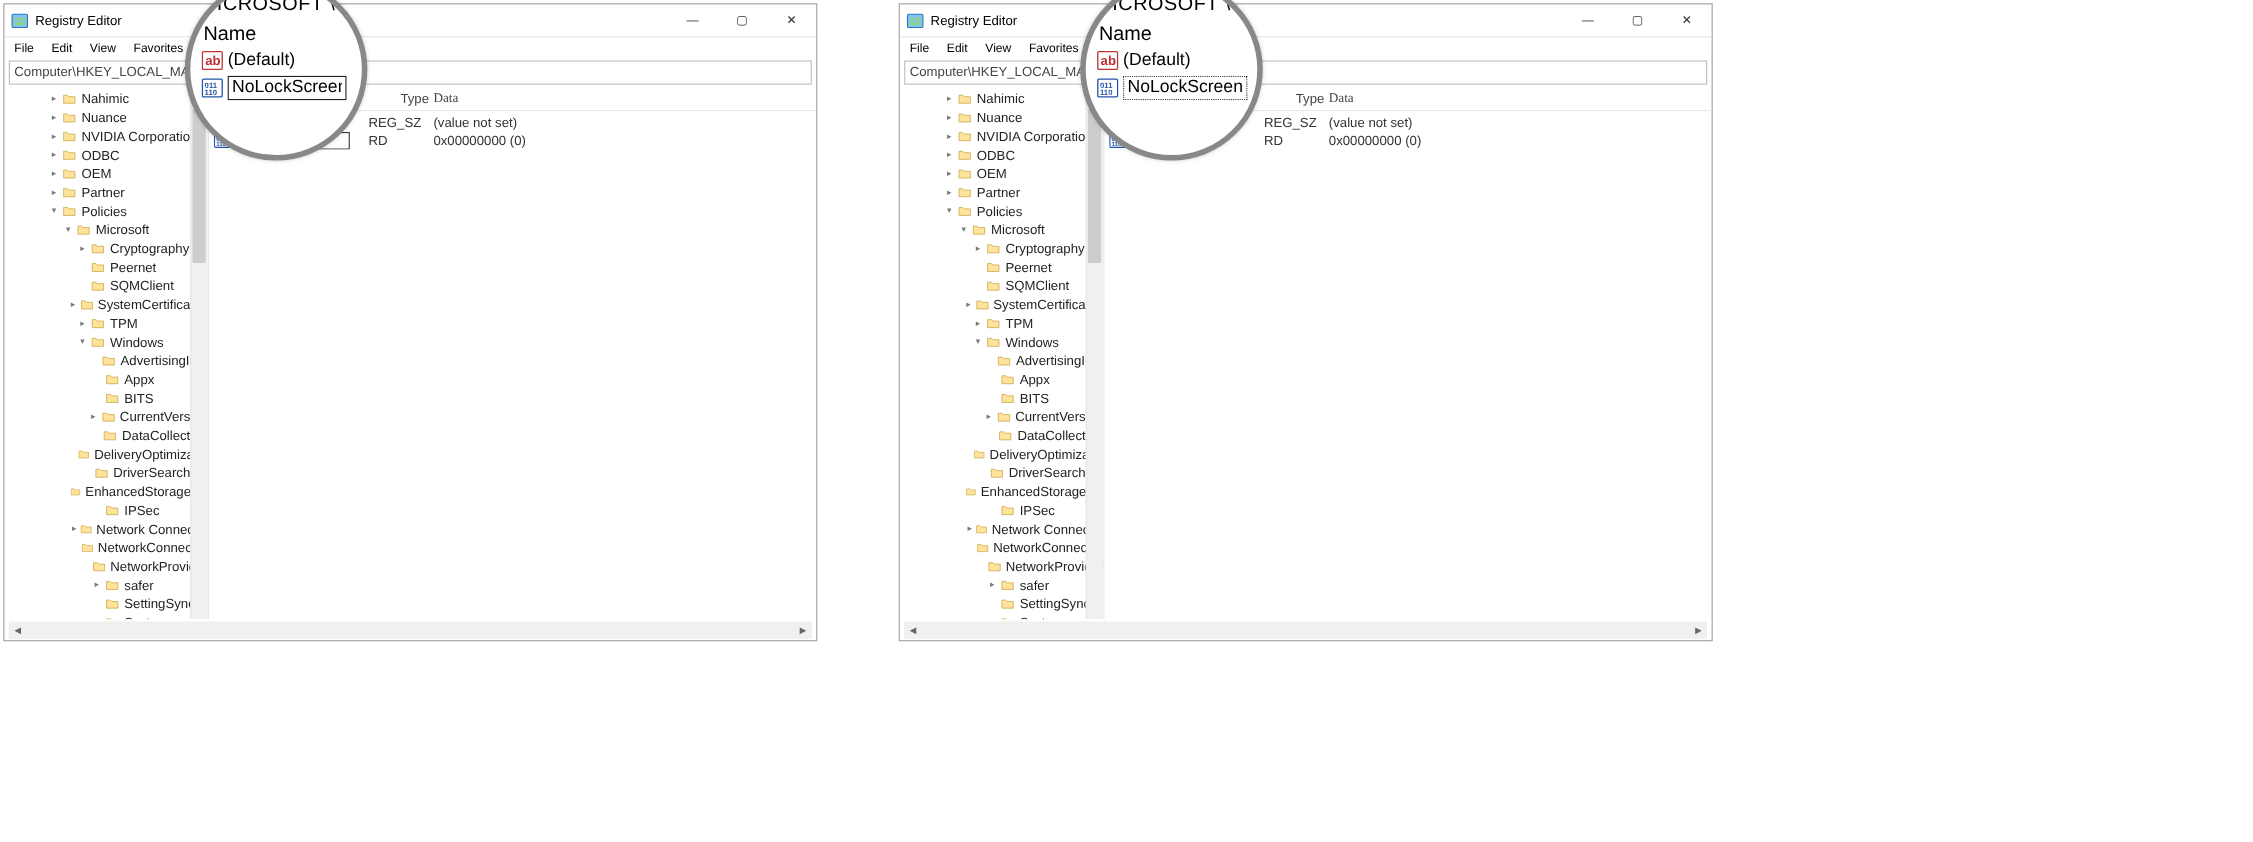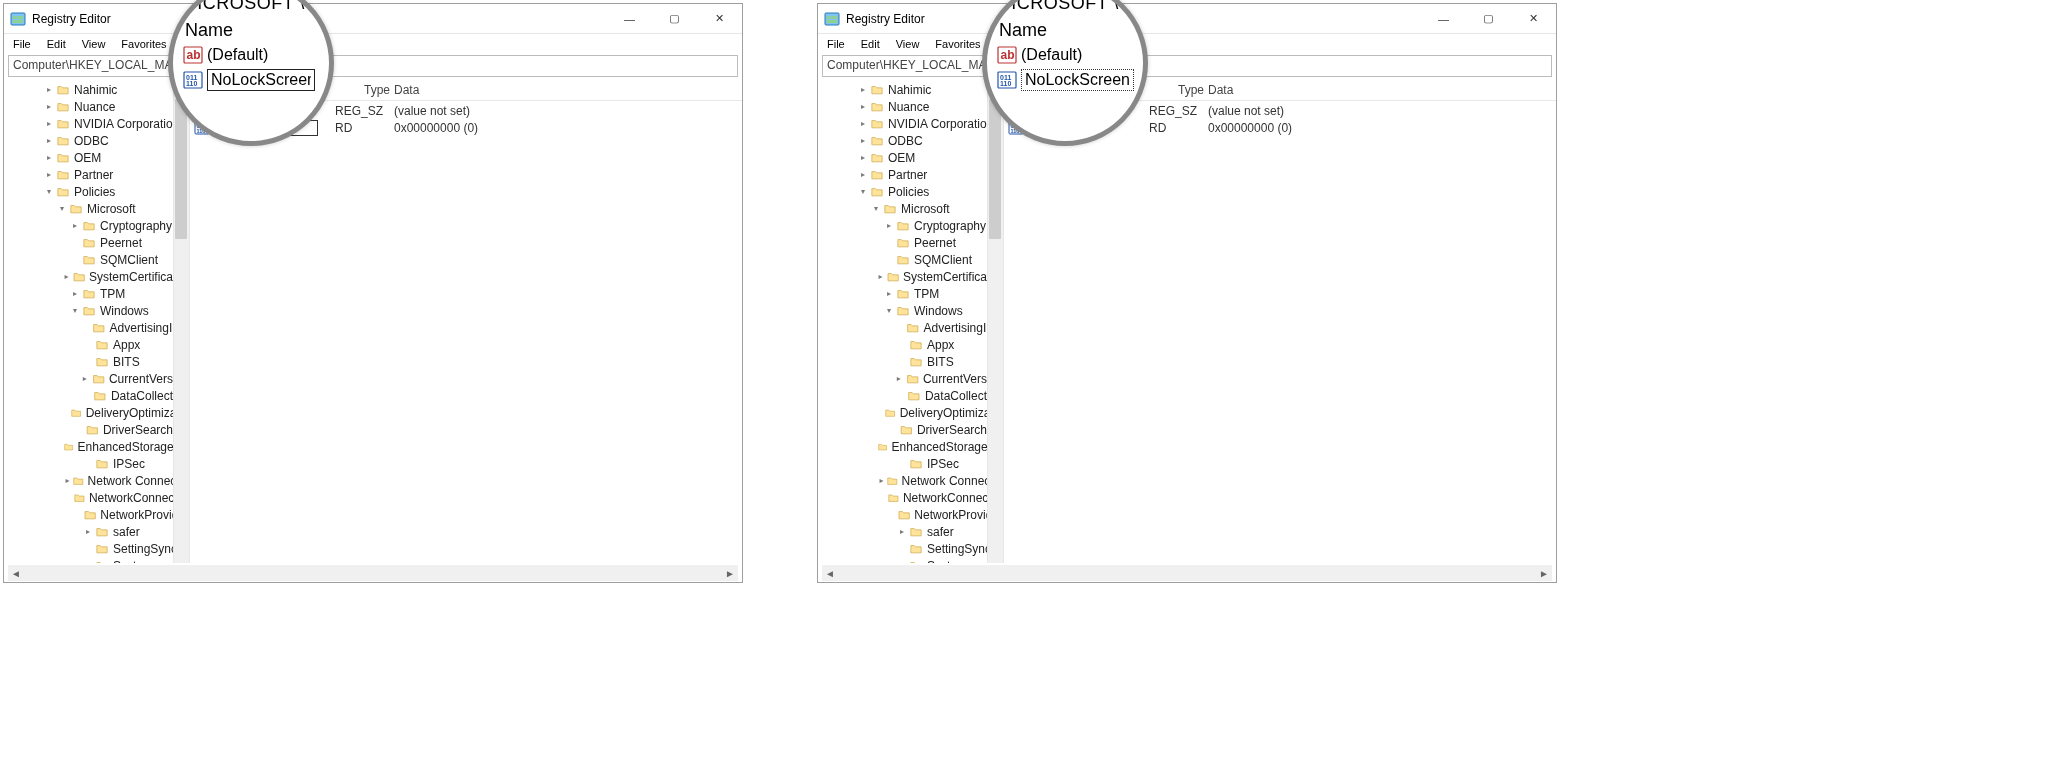--- a/index.html
+++ b/index.html
@@ -30,21 +30,21 @@
   .tree-caret.blank { visibility: hidden; }
   .tree-foldericon { width: 14px; height: 12px; display: inline-block; margin-right: 4px; margin-left: 1px; }
   .tree-label { }
   .tree-vscroll { position: absolute; right: 0; top: 0; bottom: 0; width: 16px; background: #f0f0f0; border-left: 1px solid #e6e6e6; }
   .tree-thumb { position: absolute; right: 2px; top: 20px; width: 12px; height: 140px; background: #cdcdcd; border-radius: 1px; }
 
   .list-pane { flex: 1; position: relative; overflow: hidden; }
   .list-header { display: flex; height: 22px; align-items: center; border-bottom: 1px solid #e8e8e8; font-size: 12px; color: #444; }
   .col-name-h { width: 145px; padding-left: 6px; }
   .col-type-h { width: 55px; text-align: right; }
-  .col-data-h { flex: 1; padding-left: 4px; }
+  .col-data-h { flex: 1; padding-left: 4px; font-family: Liberation Serif, serif; }
 
   .list-body { padding-top: 1px; }
   .list-row { display: flex; height: 17px; align-items: center; font-size: 12px; color: #000; }
   .row-icon { width: 16px; height: 16px; margin-left: 4px; margin-right: 4px; }
   .row-name { width: 121px; overflow: hidden; white-space: nowrap; }
   .row-type { width: 55px; color: #333; }
   .row-data { flex: 1; color: #333; padding-left: 4px; }
   .rename-input { font-family: inherit; font-size: 12px; padding: 0 2px; border: 1px solid #333; height: 16px; width: 104px; }
 
   .footer-scroll { position: absolute; left: 4px; right: 4px; bottom: 1px; height: 16px; background: #f0f0f0; display: flex; align-items: center; justify-content: space-between; }

